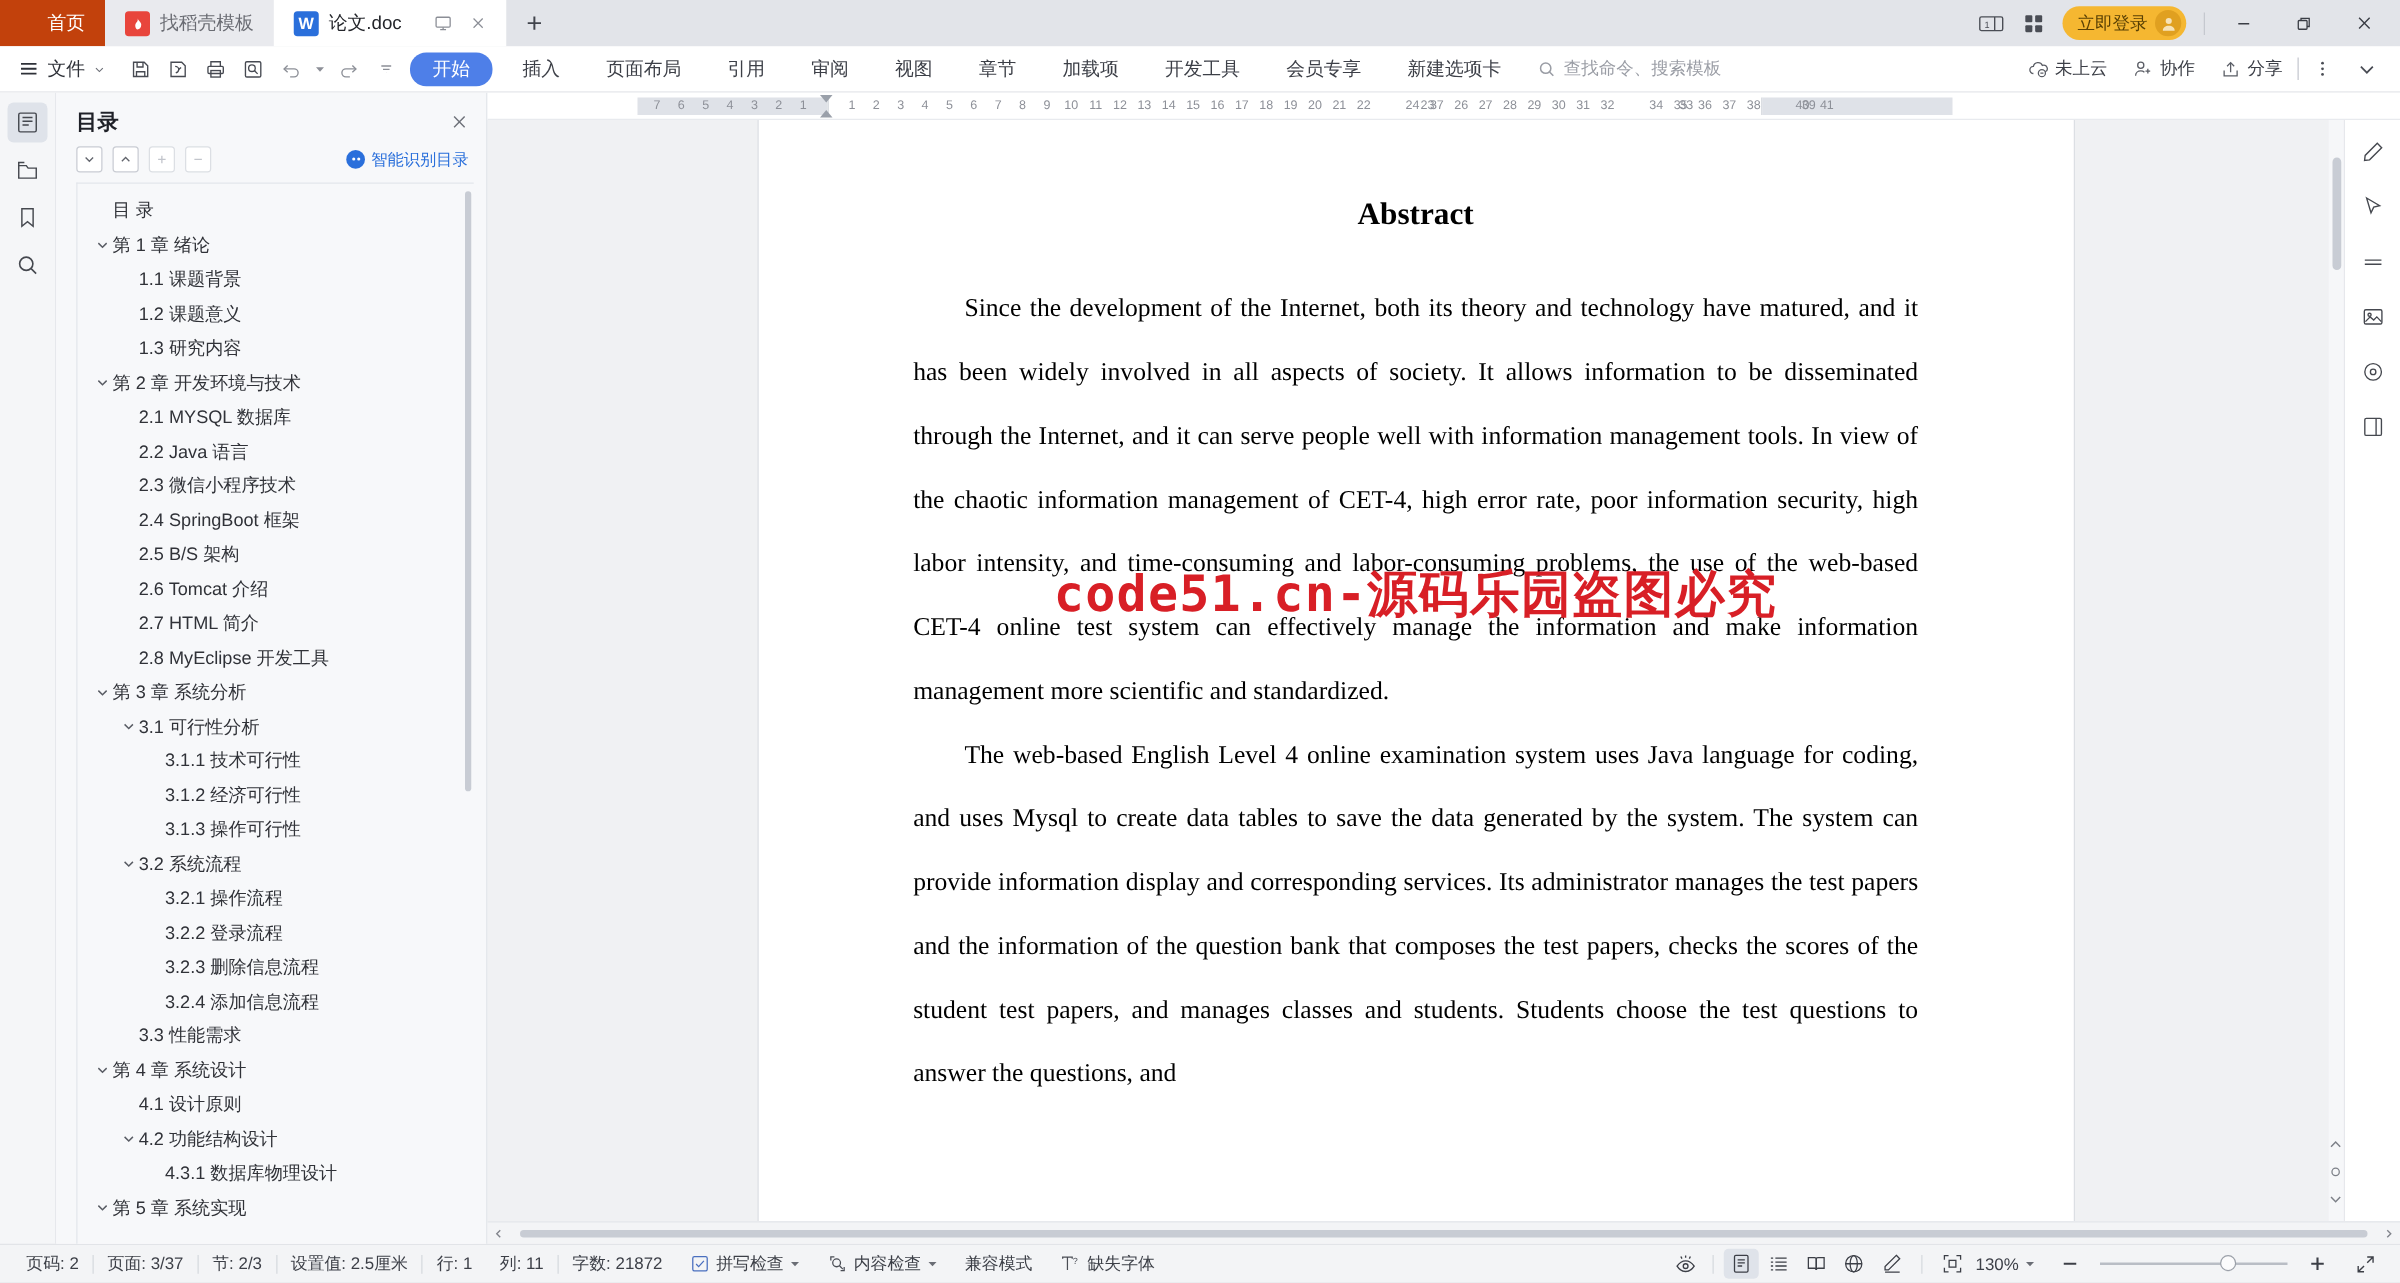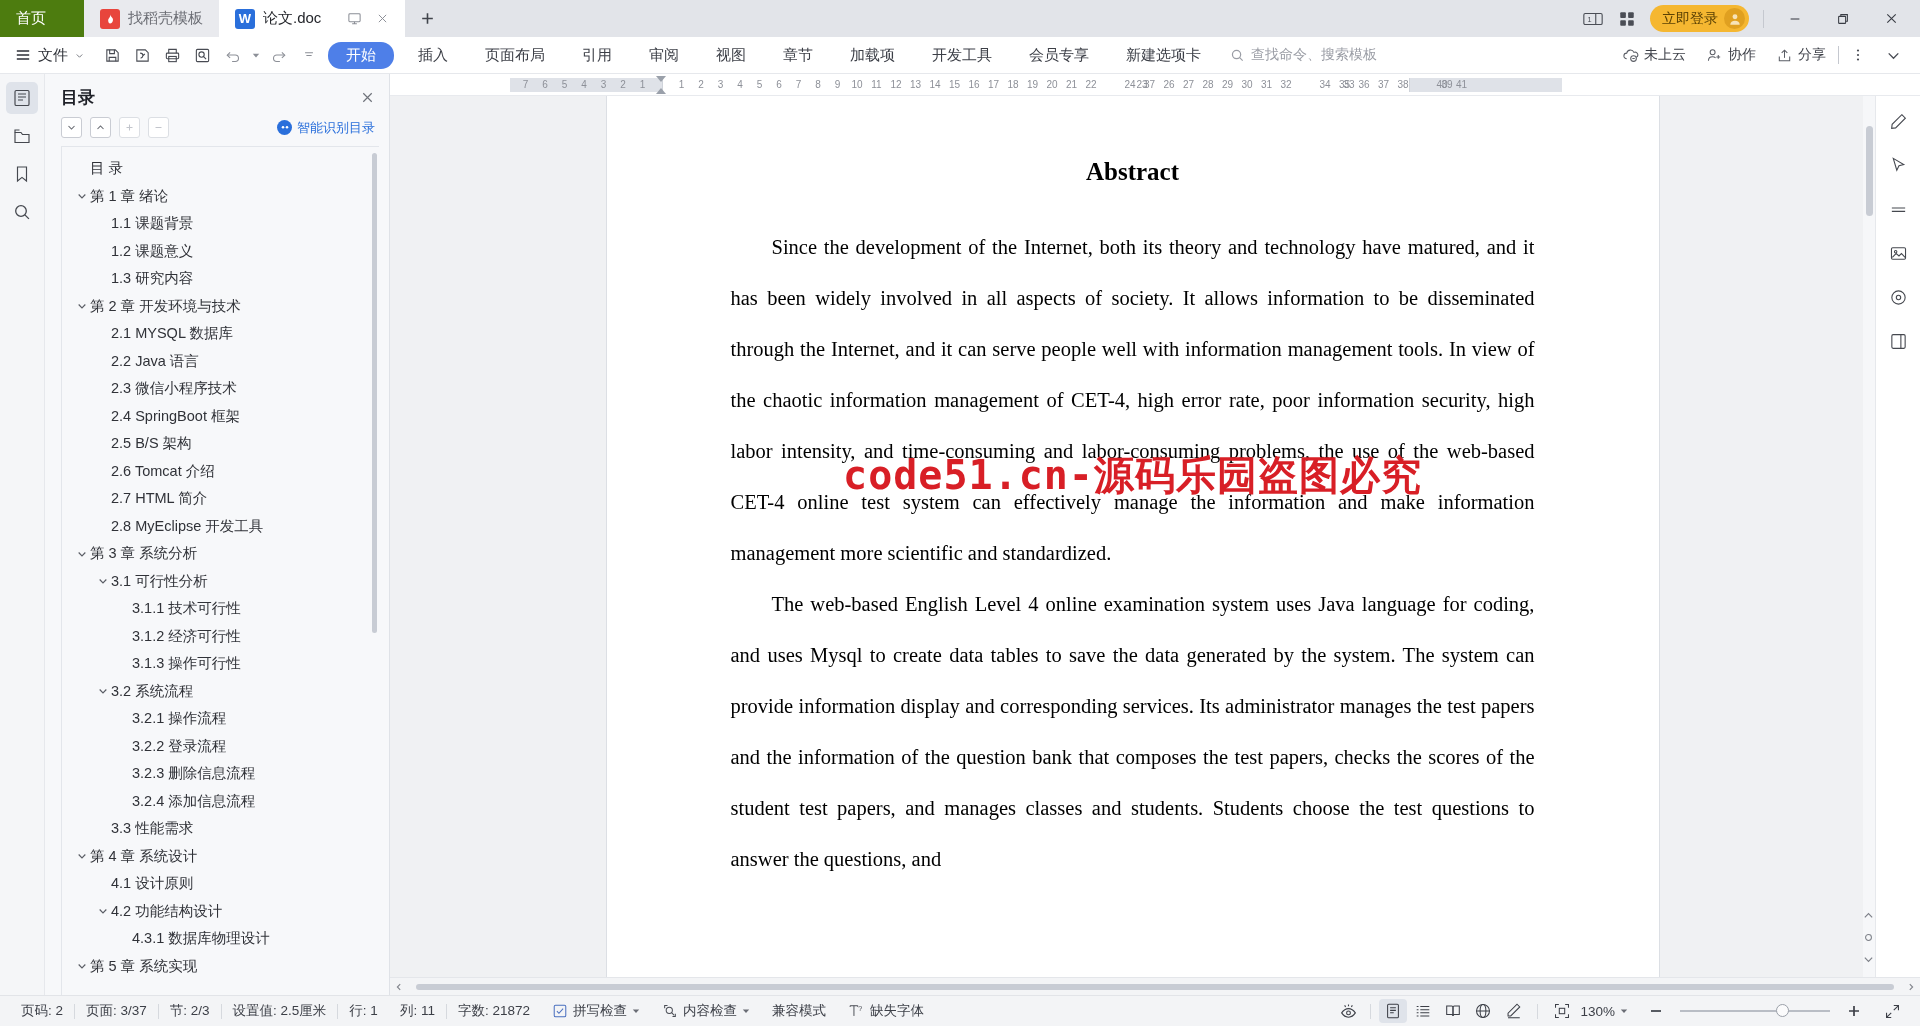--- a/index.html
+++ b/index.html
@@ -15,21 +15,21 @@
   .titlebar {
     height: 37px; background: #e2e4e9; display: flex; align-items: flex-end;
     flex: 0 0 37px; position: relative; user-select: none;
   }
   .tab {
     height: 37px; display: flex; align-items: center; gap: 8px;
     padding: 0 16px; font-size: 15px; color: #53555c; position: relative;
     white-space: nowrap;
   }
   .tab.home {
-    background: #4d7c0f; color: #fff; width: 84px; justify-content: flex-start;
+    background: #c2410c; color: #fff; width: 84px; justify-content: flex-end;
     font-size: 15px;
   }
   .tab.inactive { background: #e9eaee; color: #6a6c73; }
   .tab.active { background: #fff; color: #24262b; }
   .tab .tab-icon {
     width: 20px; height: 20px; border-radius: 3px; display: inline-flex;
     align-items: center; justify-content: center; font-size: 13px; color: #fff;
     font-weight: bold; flex: 0 0 20px;
   }
   .tab .tab-icon.wps { background: #e8453c; }

